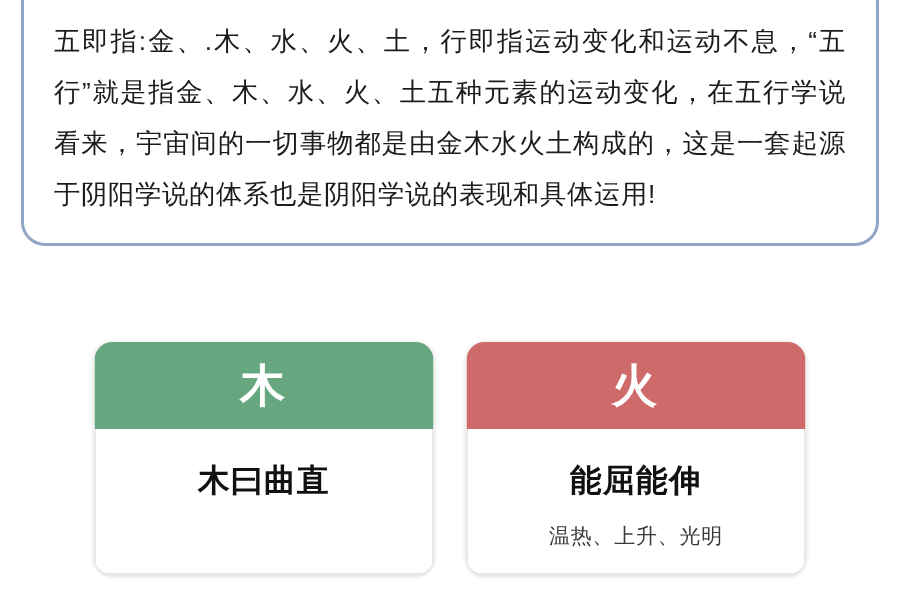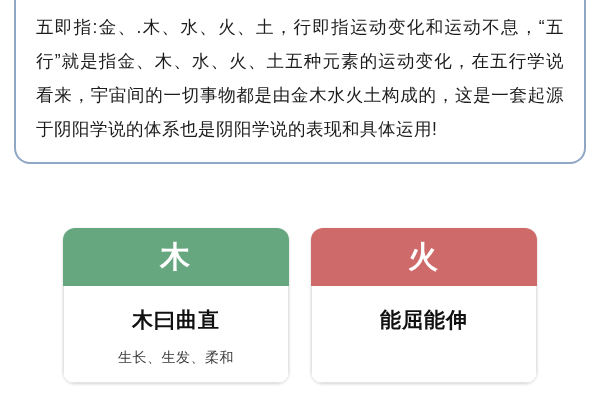--- a/index.html
+++ b/index.html
@@ -100,25 +100,27 @@
   <div class="intro-text">五即指:金、.木、水、火、土，行即指运动变化和运动不息，“五行”就是指金、木、水、火、土五种元素的运动变化，在五行学说看来，宇宙间的一切事物都是由金木水火土构成的，这是一套起源于阴阳学说的体系也是阴阳学说的表现和具体运用!</div>
 </div>
 
 <div class="cards-row">
 
   <div class="elem-card">
     <div class="elem-head" style="background: rgb(103, 167, 127);">木</div>
     <div class="elem-body">
       <div class="elem-title">木曰曲直</div>
       <div class="elem-desc">
-        <span class="elem-desc-line">生长、生发、柔和</span>
       </div>
     </div>
   </div>
 
   <div class="elem-card">
     <div class="elem-head" style="background: rgb(207, 106, 106);">火</div>
     <div class="elem-body">
       <div class="elem-title">能屈能伸</div>
+      <div class="elem-desc">
+        <span class="elem-desc-line">温热、上升、光明</span>
+      </div>
     </div>
   </div>
 
 </div>
 
 </body></html>

